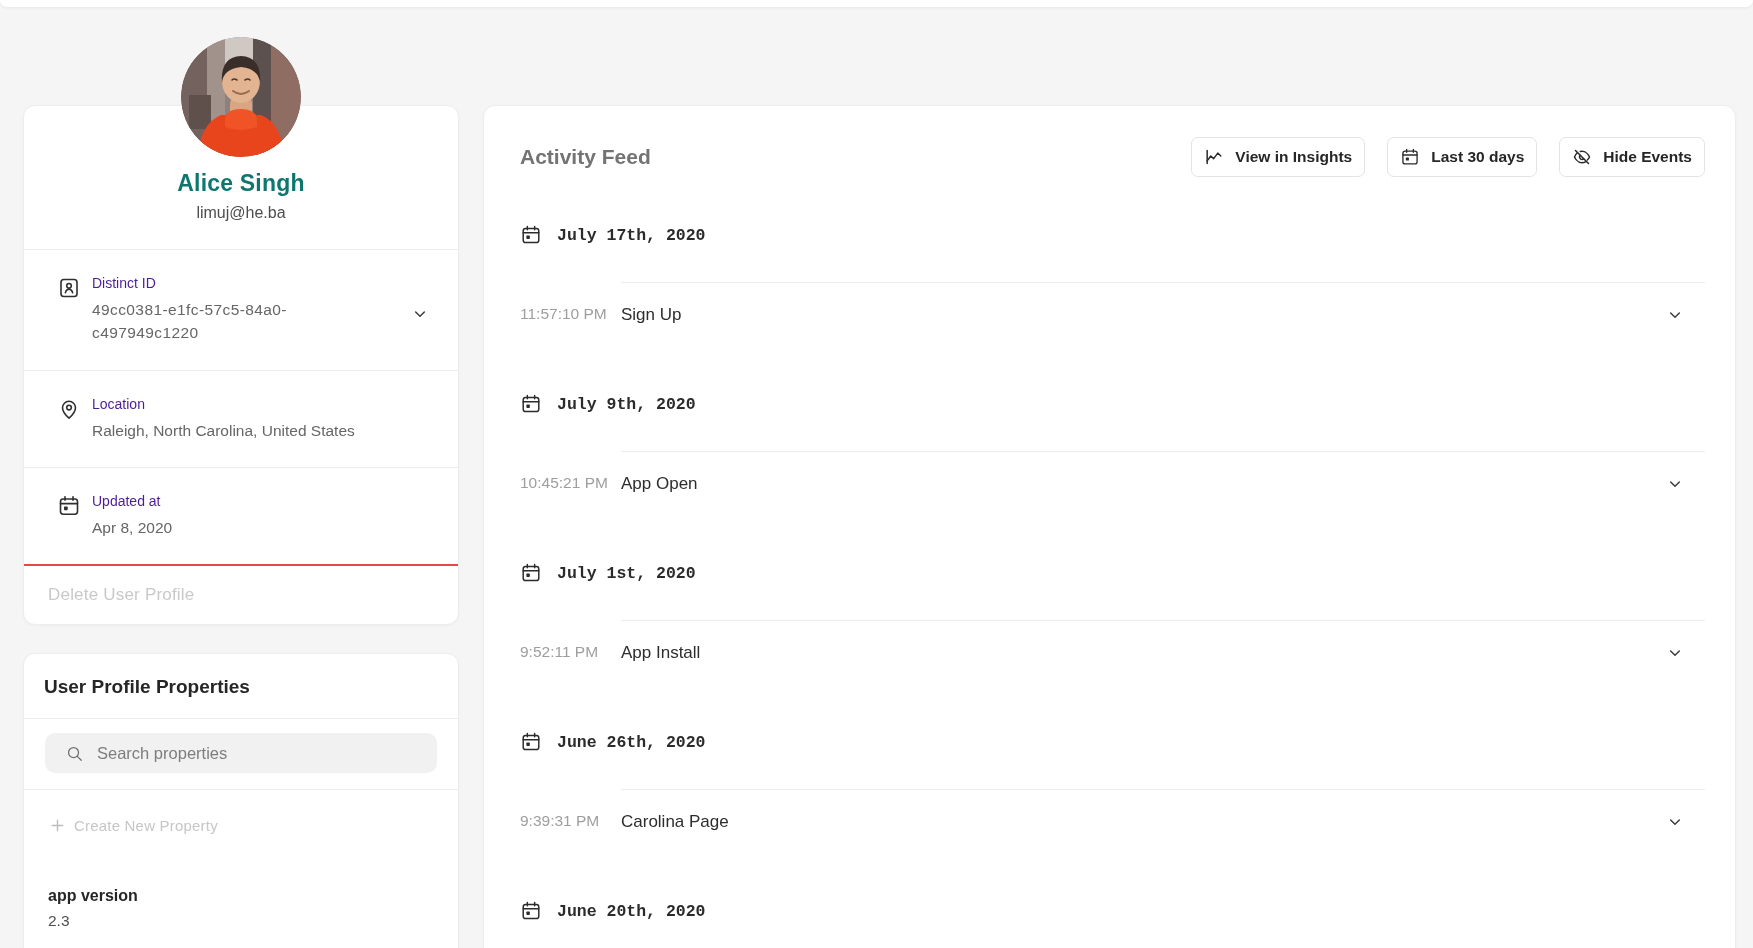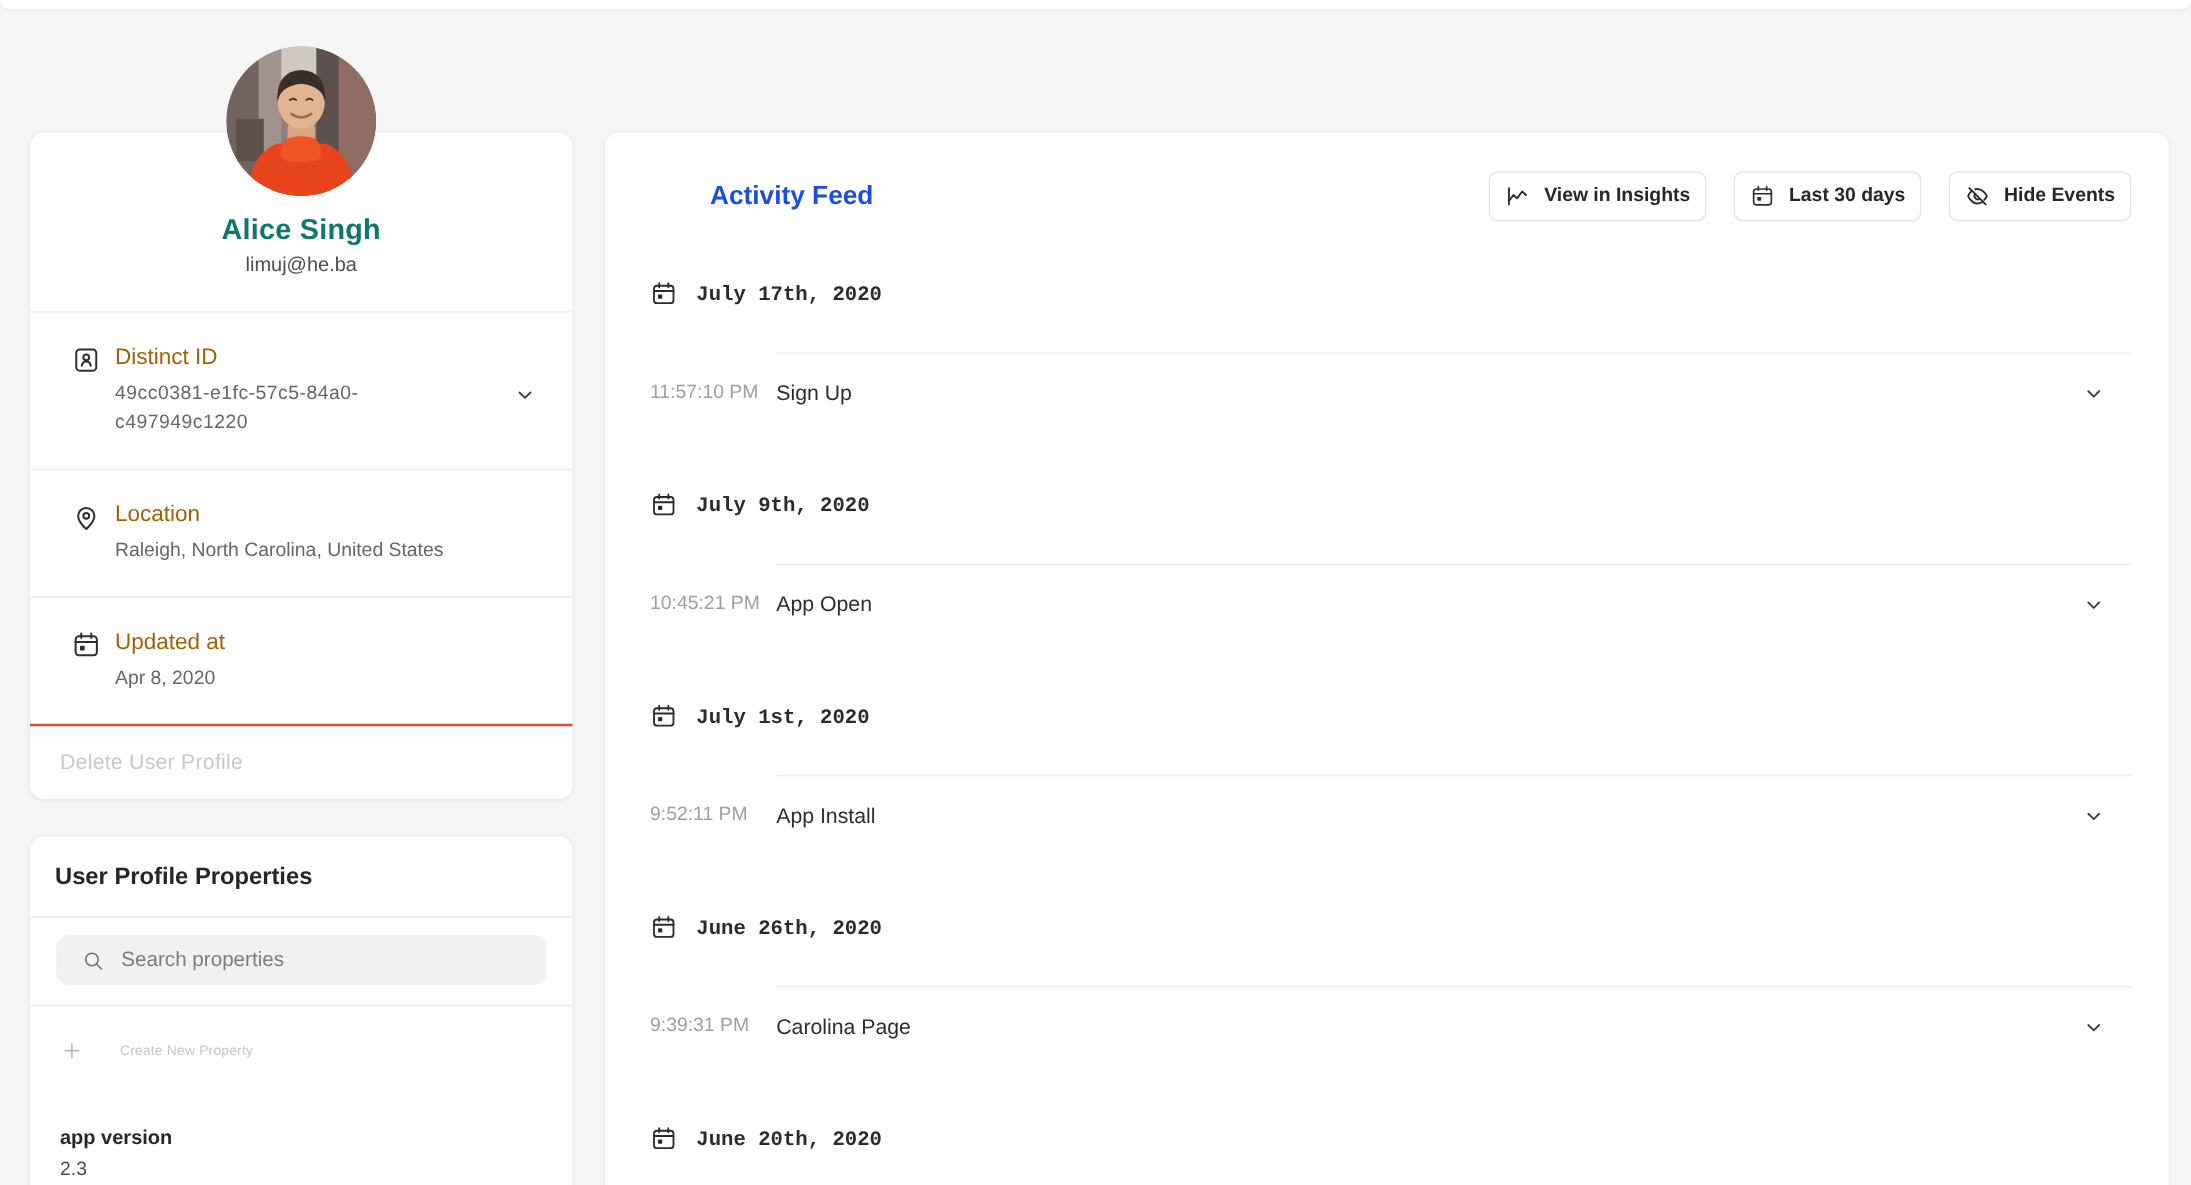--- a/index.html
+++ b/index.html
@@ -30,21 +30,21 @@
     width:120px; height:120px; border-radius:50%; overflow:hidden;
   }
   .profile-head{ padding:64px 20px 27px; text-align:center; }
   .profile-name{ font-size:23px; font-weight:bold; color:#0f766e; letter-spacing:.2px; }
   .profile-email{ font-size:16px; color:#4d4d4d; margin-top:7px; }
   .field-row{
     display:flex; gap:11px; padding:25px 30px 25px 33px;
     border-top:1px solid #ececec; position:relative;
   }
   .field-icon{ width:24px; height:24px; color:#2f2f2f; flex:0 0 24px; margin-top:1px; }
-  .field-label{ font-size:18px; color:#a16207; }
+  .field-label{ font-size:14px; color:#4c1d95; }
   .field-value{ font-size:15.5px; color:#666; margin-top:7px; line-height:1.5; }
   .field-value.narrow{ max-width:216px; letter-spacing:.4px; }
   .field-chevron{
     position:absolute; right:30px; top:50%; transform:translateY(-4px);
     width:16px; height:16px; color:#3c3c3c; cursor:pointer;
   }
   .delete-row{
     border-top:2px solid #ef4444; padding:19px 24px;
     color:#c9c9c9; font-size:17px; letter-spacing:.2px; cursor:default;
   }
@@ -56,34 +56,34 @@
     background:#f1f1f2; border-radius:10px; height:40px; padding:0 14px 0 20px;
   }
   .search-box .sicon{ width:19px; height:19px; color:#6f6f6f; flex:0 0 19px; }
   .search-box input{
     border:none; outline:none; background:transparent; flex:1;
     font-family:"Liberation Sans", sans-serif; font-size:16.5px; color:#333;
   }
   .search-box input::placeholder{ color:#7d7d7d; }
   .create-row{
     border-top:1px solid #ececec; padding:27px 20px 23px 25px;
-    display:flex; align-items:center; gap:30px;
-    color:#c6c6c6; font-size:11px; letter-spacing:.2px;
+    display:flex; align-items:center; gap:8px;
+    color:#c6c6c6; font-size:15px; letter-spacing:.2px;
   }
   .create-row .picon{ width:17px; height:17px; color:#bdbdbd; }
   .prop-item{ padding:30px 24px 27px; border-bottom:1px solid #ececec; }
   .prop-name{ font-size:16px; font-weight:bold; color:#262626; }
   .prop-value{ font-size:15.5px; color:#4e4e4e; margin-top:7px; }
   
   .feed-card{
     position:absolute; left:483px; top:105px; width:1253px; height:980px;
     padding:0 30px 0 36px;
   }
   .feed-header{ display:flex; justify-content:space-between; align-items:center; padding-top:31px; }
-  .feed-title{ font-size:21px; font-weight:bold; color:#1d4ed8;margin-left:48px; }
+  .feed-title{ font-size:21px; font-weight:bold; color:#737373; }
   .feed-actions{ display:flex; gap:22px; }
   .action-btn{
     display:flex; align-items:center; gap:11px;
     height:40px; padding:0 12px;
     background:#fff; border:1px solid #e3e3e3; border-radius:7px;
     font-family:"Liberation Sans", sans-serif;
     font-size:15.5px; font-weight:bold; color:#262626; cursor:pointer;
   }
   .action-btn .bicon{ width:20px; height:20px; color:#2b2b2b; }
   .date-header{ display:flex; align-items:center; gap:15px; margin-top:46px; margin-bottom:35px; height:24px;font-family:Liberation Mono, monospace; }

